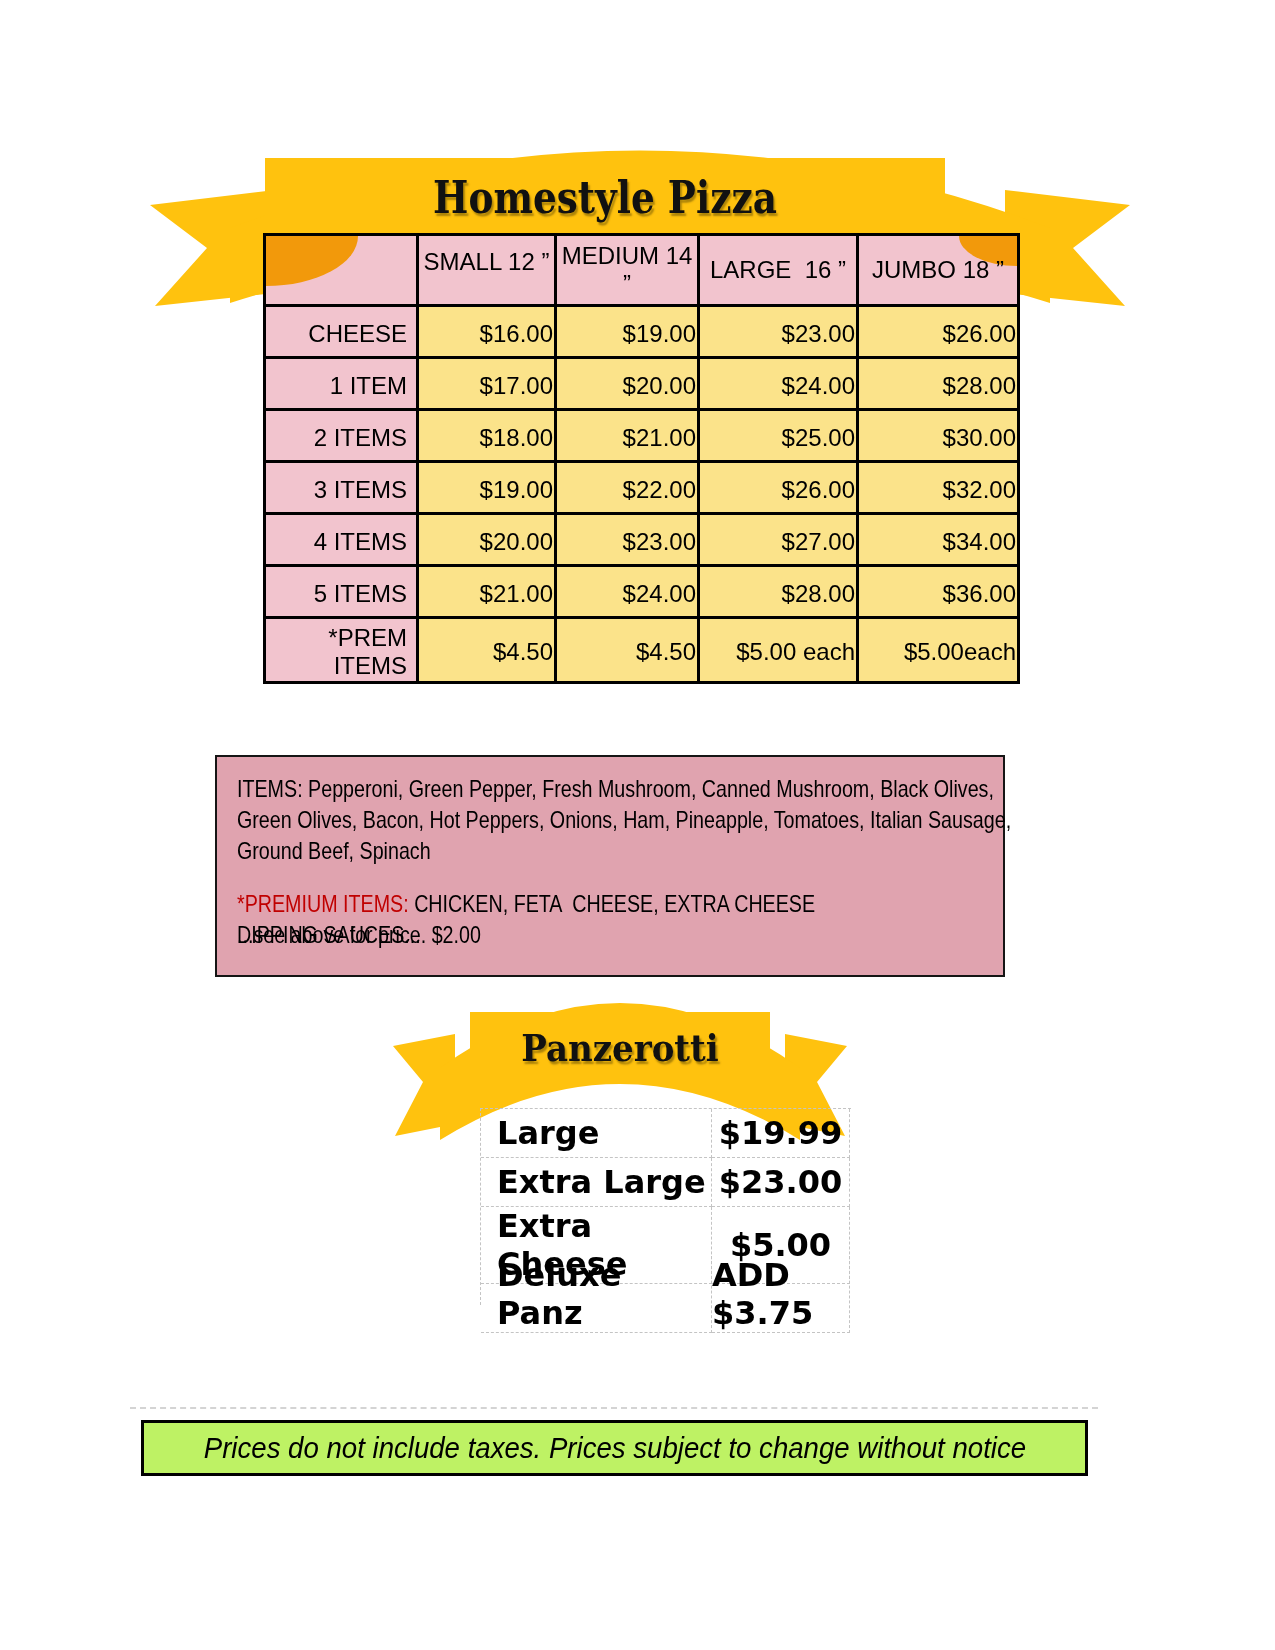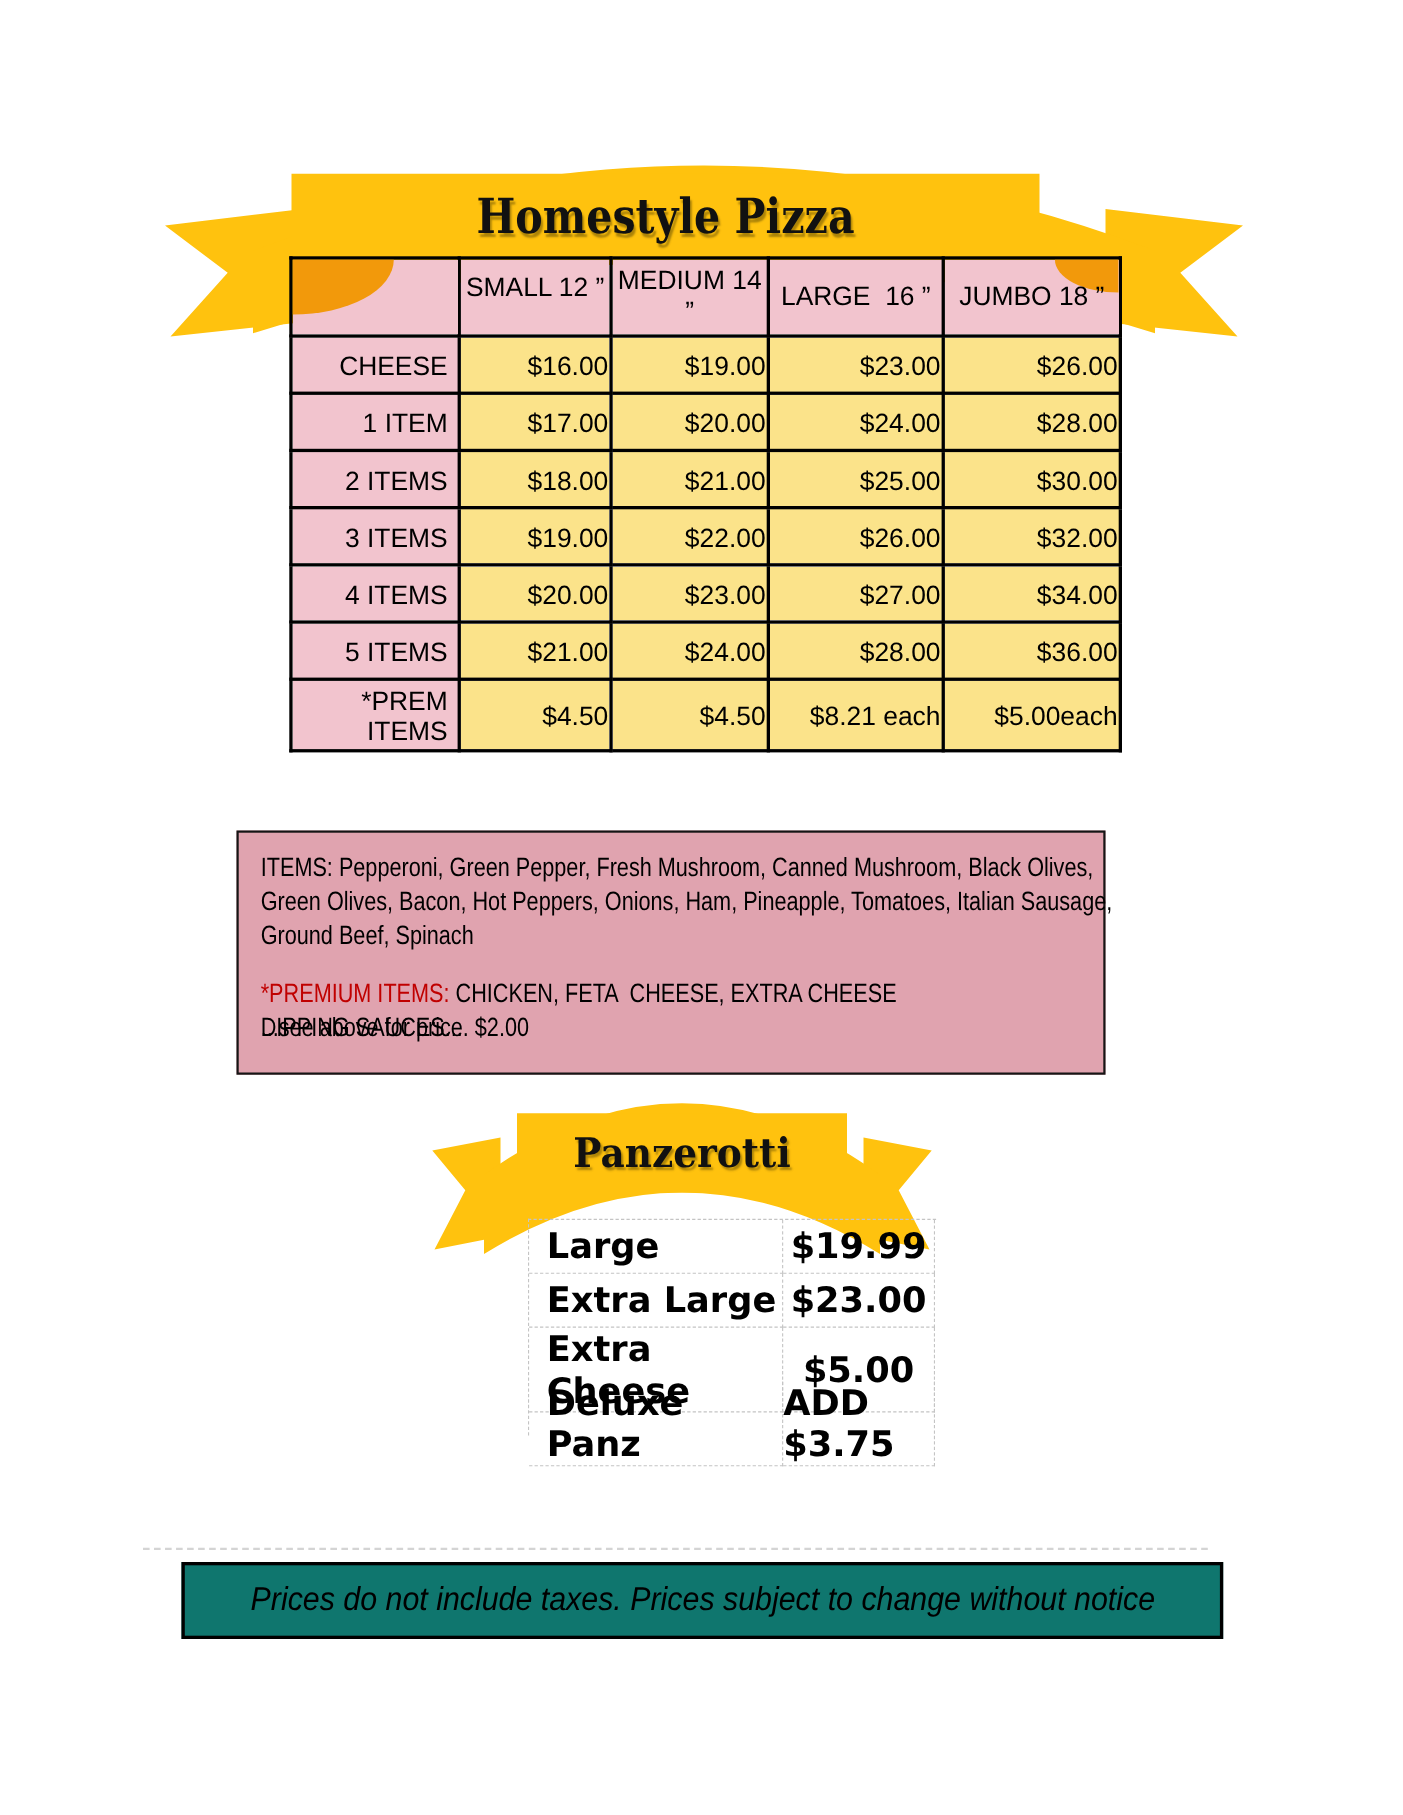--- a/index.html
+++ b/index.html
@@ -45,23 +45,23 @@
       border-top:1px dashed #c4c4c4;border-left:1px dashed #c4c4c4;
       font-family:"DejaVu Sans", sans-serif;font-weight:bold;}
   .panz-row{display:grid;grid-template-columns:231px 138px;height:49px;}
   .panz-cell{border-right:1px dashed #c4c4c4;border-bottom:1px dashed #c4c4c4;
       display:flex;align-items:center;font-size:32px;}
   .panz-label{padding-left:16px;justify-content:flex-start;}
   .panz-price{justify-content:center;}
 
   
   .dashed-divider{position:absolute;left:130px;top:1407px;width:968px;border-top:2px dashed #d4d4d4;}
-  .footer-bar{position:absolute;left:141px;top:1420px;width:947px;height:70px;
-      background:#0f766e;border:3px solid #000;box-sizing:border-box;
-      display:flex;align-items:center;justify-content:center;margin-left:24px;}
+  .footer-bar{position:absolute;left:141px;top:1420px;width:947px;height:56px;
+      background:#bef264;border:3px solid #000;box-sizing:border-box;
+      display:flex;align-items:center;justify-content:center;}
   .footer-bar span{font-style:italic;font-size:30px;transform:scaleX(0.92);}
 </style>
 </head>
 <body>
 
 <div class="page">
 
   <svg class="ribbon ribbon-top" viewBox="0 0 990 172" preserveAspectRatio="none">
     <path d="M130,47 L5,62 L62,105 L10,163 L130,150 Z" fill="#FFC20E"></path>
     <path d="M860,47 L985,62 L928,105 L980,163 L860,150 Z" fill="#FFC20E"></path>
@@ -127,21 +127,21 @@
       <td class="lbl" data-bind="homestyle.rows.5.label">5 ITEMS</td>
       <td class="price" data-bind="homestyle.rows.5.prices.0">$21.00</td>
       <td class="price" data-bind="homestyle.rows.5.prices.1">$24.00</td>
       <td class="price" data-bind="homestyle.rows.5.prices.2">$28.00</td>
       <td class="price" data-bind="homestyle.rows.5.prices.3">$36.00</td>
     </tr>
     <tr class="datarow">
       <td class="lbl" data-bind="homestyle.rows.7.label">*PREM ITEMS</td>
       <td class="price" data-bind="homestyle.rows.7.prices.0">$4.50</td>
       <td class="price" data-bind="homestyle.rows.7.prices.1">$4.50</td>
-      <td class="price" data-bind="homestyle.rows.7.prices.2">$8.21 each</td>
+      <td class="price" data-bind="homestyle.rows.7.prices.2">$5.00 each</td>
       <td class="price" data-bind="homestyle.rows.7.prices.3">$5.00each</td>
     </tr>
   </tbody>
     </table>
 
   <div class="items-note">
     <div class="note-line" data-bind="items_note.line1">ITEMS: Pepperoni, Green Pepper, Fresh Mushroom, Canned Mushroom, Black Olives,</div>
     <div class="note-line" data-bind="items_note.line2">Green Olives, Bacon, Hot Peppers, Onions, Ham, Pineapple, Tomatoes, Italian Sausage,</div>
     <div class="note-line" data-bind="items_note.line3">Ground Beef, Spinach</div>
     <div class="note-gap"></div>

